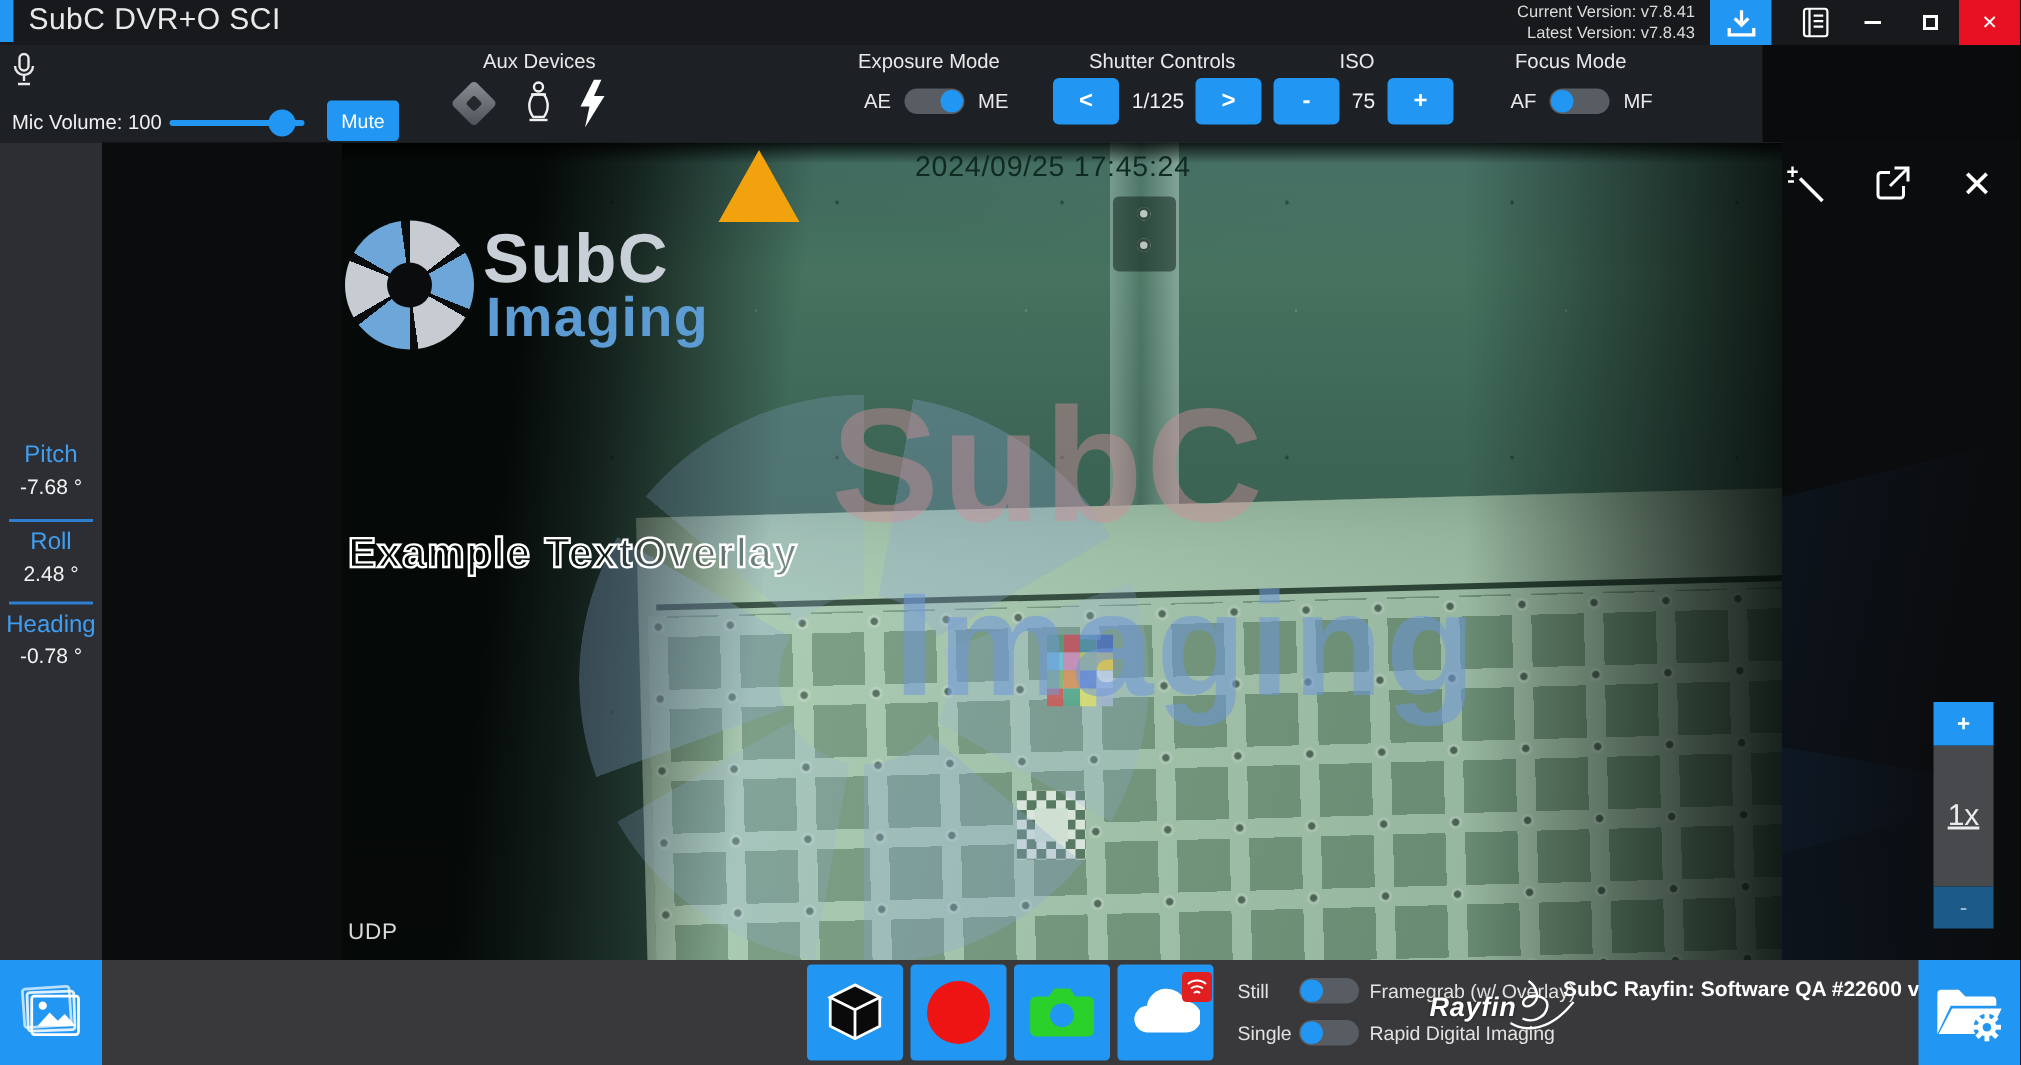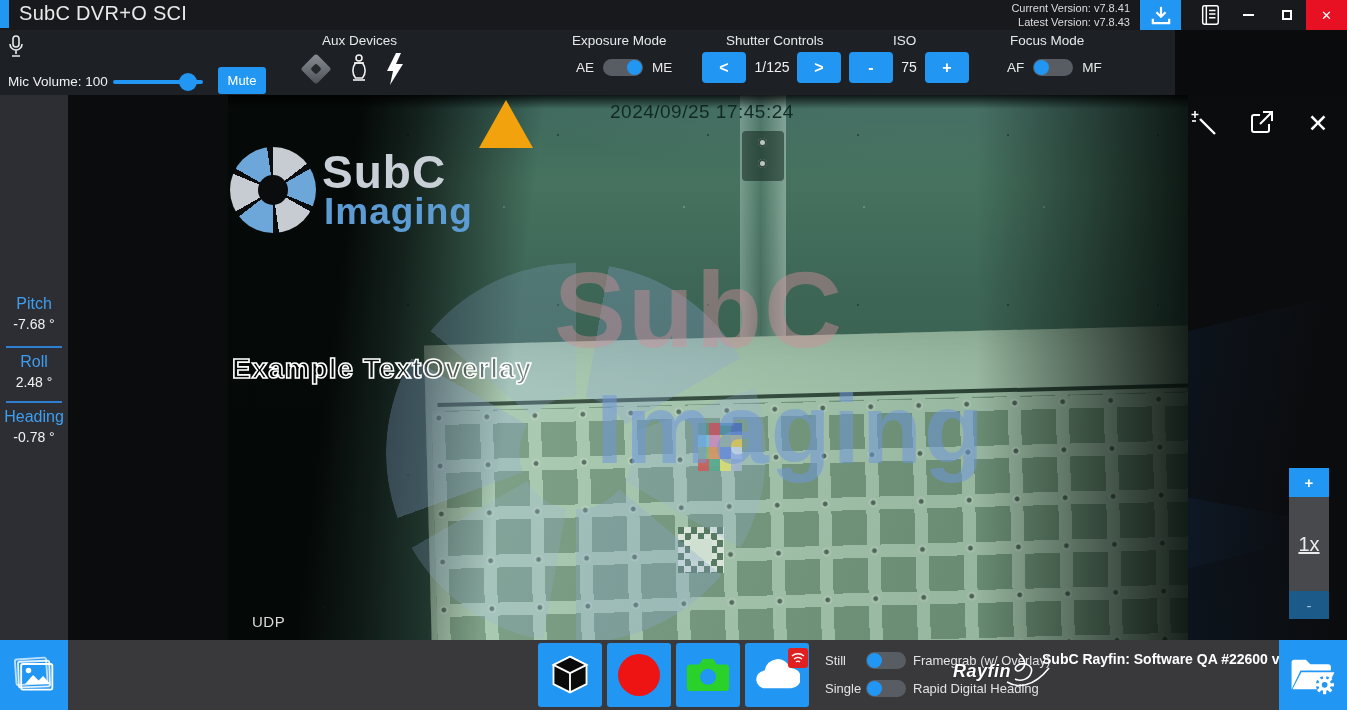--- a/index.html
+++ b/index.html
@@ -132,21 +132,21 @@
       #c7ccd2 240deg 292deg, #0a0c0e 292deg 300deg,
       #6da6d9 300deg 352deg, #0a0c0e 352deg); }
   .logo-ap i { position:absolute; left:50%; top:50%; width:30px; height:30px; transform:translate(-50%,-50%); border-radius:50%; background:#0a0c0e; }
   .logo-subc { position:absolute; left:92px; top:-2px; font-size:46px; font-weight:700; color:#c9cfd6; letter-spacing:1px; }
   .logo-imaging { position:absolute; left:94px; top:44px; font-size:37px; font-weight:700; color:#5d9bd3; letter-spacing:1px; }
 
   .warn-tri { position:absolute; left:250px; top:4px; }
   .vtimestamp { position:absolute; left:382px; top:6px; font-size:19px; font-weight:500; letter-spacing:.5px; color:rgba(14,38,29,.95); }
   .voverlay { position:absolute; left:4px; top:258px; font-size:28px; font-weight:600; letter-spacing:1px;
     color:rgba(0,0,0,.30); -webkit-text-stroke:1.6px #fff; }
-  .vudp { position:absolute; left:4px; top:518px; font-size:15px; color:#d9d9d9; letter-spacing:.5px;margin-left:20px; }
+  .vudp { position:absolute; left:4px; top:518px; font-size:15px; color:#d9d9d9; letter-spacing:.5px; }
 
   .vid-actions { position:absolute; left:1122px; top:14px; display:flex; align-items:center; gap:29px; }
   .vid-actions .va { width:28px; height:28px; display:flex; align-items:center; justify-content:center; cursor:pointer; }
   .va-close { color:#fff; font-size:25px; font-weight:400; }
 
   .zoomctl { position:absolute; left:1221px; top:373px; width:40px; }
   .zoom-in { width:40px; height:29px; background:#2196f3; border:none; color:#fff; font-size:15px; font-weight:700; cursor:pointer; }
   .zoom-body { width:40px; height:94px; background:#47494d; display:flex; align-items:center; justify-content:center; color:#ececec; font-size:20px;text-decoration:underline; }
   .zoom-out { width:40px; height:28px; background:#1c5a8a; border:none; color:#9fc4de; font-size:15px; cursor:pointer; }
 
@@ -473,21 +473,21 @@
       <span class="tgl off">
           <span class="tknob"></span>
         </span>
       <span class="bb-mode">Framegrab (w/ Overlay)</span>
     </div>
     <div class="bb-togglerow row-single">
       <span class="bb-lbl lbl-a">Single</span>
       <span class="tgl off">
           <span class="tknob"></span>
         </span>
-      <span class="bb-mode">Rapid Digital Heading</span>
+      <span class="bb-mode">Rapid Digital Imaging</span>
     </div>
 
     <div class="brand">
       <span class="brand-name">Rayfin</span>
       <span class="brand-swoosh">
         <svg width="46" height="40" viewBox="0 0 46 40">
             <g stroke="#fff" stroke-width="1.6" fill="none">
               <path d="M14 2 c6 4 8 12 2 16 c-5 3 -8 -2 -3 -5 c6 -3 16 0 13 8 c-2 6 -10 9 -16 6"></path>
               <path d="M2 30 c10 6 26 6 42 -14"></path>
             </g>

